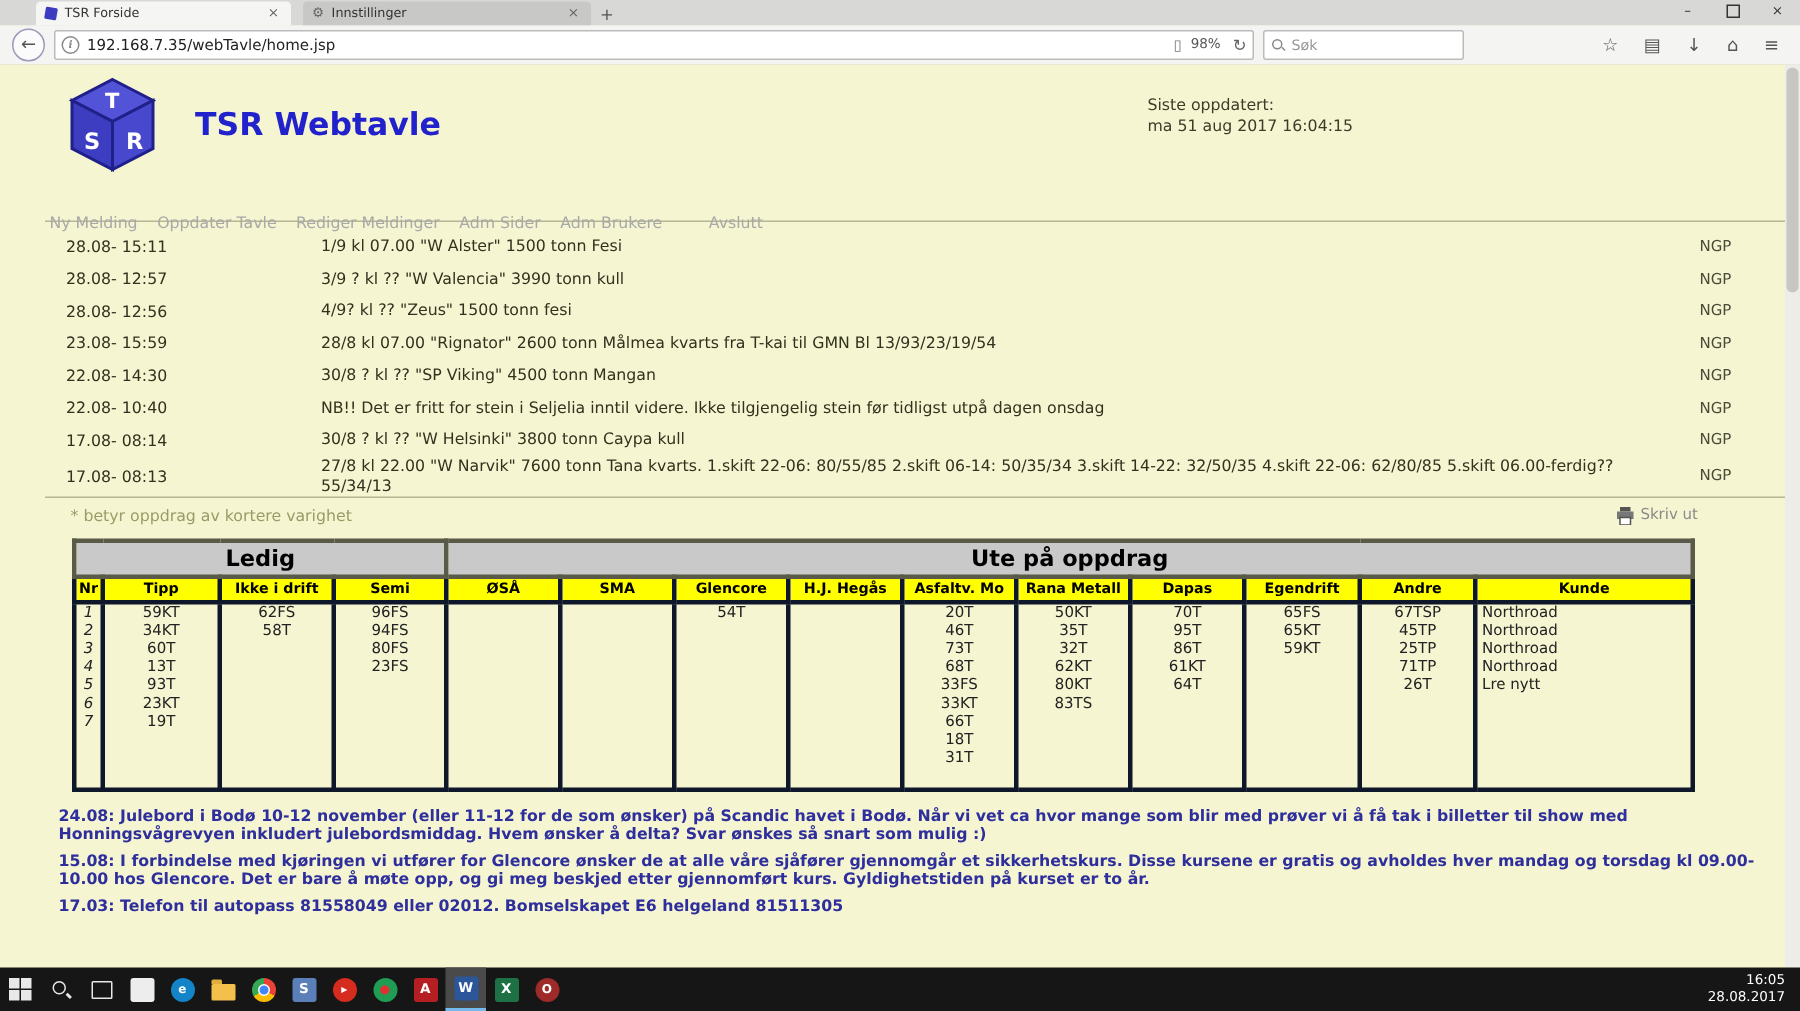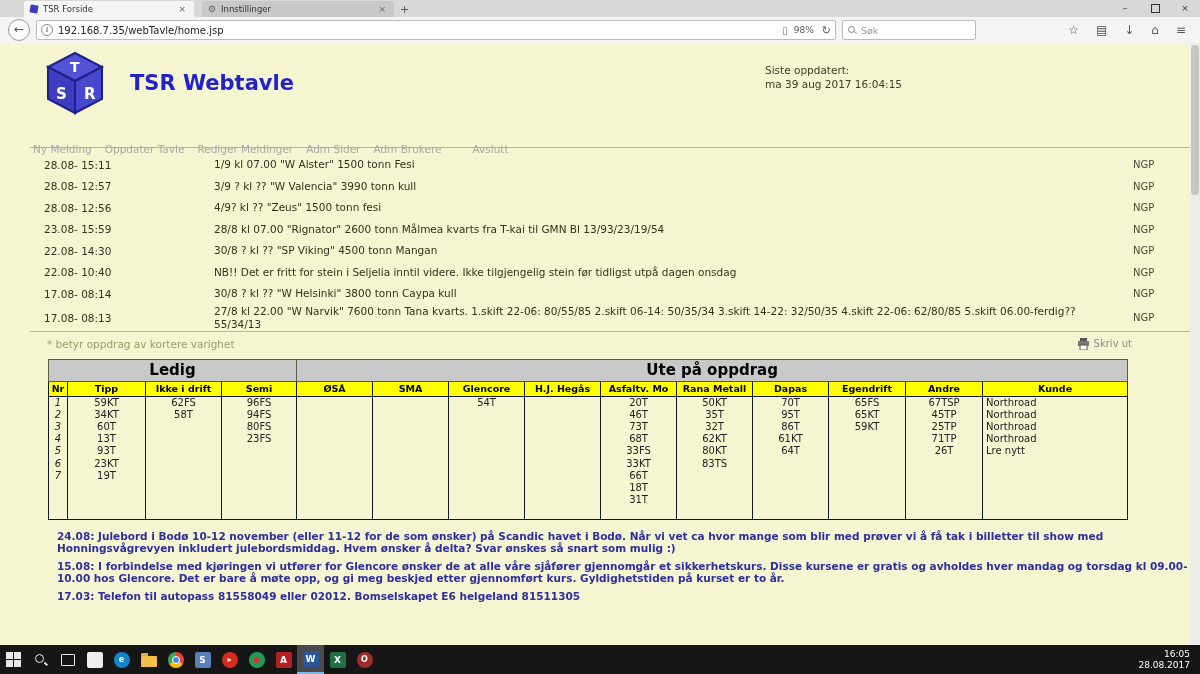--- a/index.html
+++ b/index.html
@@ -63,29 +63,29 @@
            align-items:center;font-size:10.5px;color:#32321e;gap:35px;}
   .msg-text{line-height:13px;}
   .msg-tag{color:#4a4a38;font-size:10px;}
 
   .footrow{display:flex;align-items:center;height:18px;margin:3px 10px 0 47px;}
   .footnote{font-size:10.5px;color:#9b9b66;}
   .printbtn{margin-left:auto;display:flex;align-items:center;gap:4px;margin-right:58px;}
   .printlabel{font-size:10px;color:#8a8a8a;}
 
   table.board{border-collapse:collapse;table-layout:fixed;width:1079px;margin:6px 0 0 48px;}
-  table.board th,table.board td{border:1px solid #0f172a;padding:0;overflow:hidden;}
+  table.board th,table.board td{border:3px solid #0f172a;padding:0;overflow:hidden;}
   tr.grouprow th{background:#c9c9c9;height:21px;font-size:15px;font-weight:bold;color:#000;border-color:#5a5a48;}
   tr.colrow th{background:#ffff00;height:14px;font-size:9.5px;font-weight:bold;color:#000;}
   tr.bodyrow td{vertical-align:top;height:122px;font-size:10px;color:#222;text-align:center;background:#f5f5d2;}
   tr.bodyrow td div{line-height:12.2px;}
   tr.bodyrow td.col-nr{font-style:italic;}
   tr.bodyrow td.col-kunde{text-align:left;padding-left:3px;}
 
-  .notes{margin:10px 10px 0 57px;}
+  .notes{margin:10px 10px 0 39px;}
   .note{font-size:10.5px;font-weight:bold;color:#2e2e9c;line-height:12px;margin:0 0 6px 0;}
 
   
   .taskbar{position:absolute;left:0;top:645px;width:1200px;height:29px;background:#161616;
            display:flex;align-items:center;}
   .tb-icons{display:flex;align-items:center;height:29px;}
   .tb-slot{width:27px;height:29px;display:flex;align-items:center;justify-content:center;}
   .tb-slot.active{background:#4a4a4a;border-bottom:2px solid #76b9ed;box-sizing:border-box;}
   .tb-tile{width:16px;height:16px;border-radius:2px;display:flex;align-items:center;justify-content:center;
            font-size:9px;font-weight:bold;}
@@ -160,21 +160,21 @@
           <polygon points="4,16 31,30 31,62 4,48" fill="#3d3dc2" stroke="#20208a" stroke-width="2"></polygon>
           <polygon points="31,30 58,16 58,48 31,62" fill="#4848ce" stroke="#20208a" stroke-width="2"></polygon>
           <text x="26" y="21" fill="#ffffff" font-size="14" font-weight="bold" font-family="DejaVu Sans">T</text>
           <text x="12" y="48" fill="#ffffff" font-size="15" font-weight="bold" font-family="DejaVu Sans">S</text>
           <text x="40" y="48" fill="#ffffff" font-size="15" font-weight="bold" font-family="DejaVu Sans">R</text>
         </svg>
       </div>
       <div class="page-title">TSR Webtavle</div>
       <div class="updated">
         <div>Siste oppdatert:</div>
-        <div>ma 39 aug 2017 16:04:15</div>
+        <div>ma 51 aug 2017 16:04:15</div>
       </div>
       <div class="page-nav"><span class="navlink">Ny Melding</span><span class="navlink">Oppdater Tavle</span><span class="navlink">Rediger Meldinger</span><span class="navlink">Adm Sider</span><span class="navlink">Adm Brukere</span><span class="navlink last">Avslutt</span></div>
     </div>
 
     <div class="rule"></div>
 
     <div class="messages">
         <div class="msg-row">
           <span class="msg-date">28.08- 15:11</span>
           <span class="msg-text">1/9 kl 07.00 "W Alster" 1500 tonn Fesi</span>

